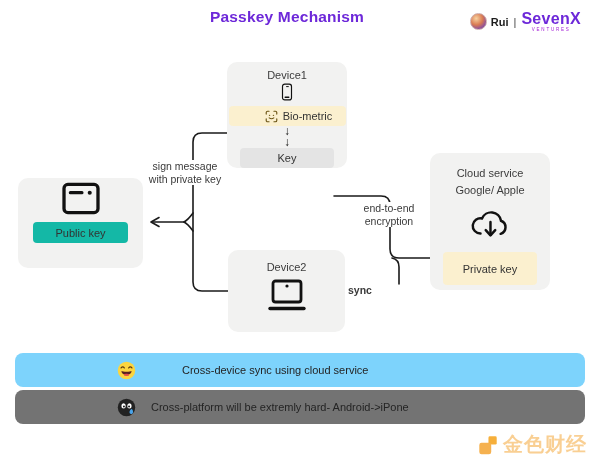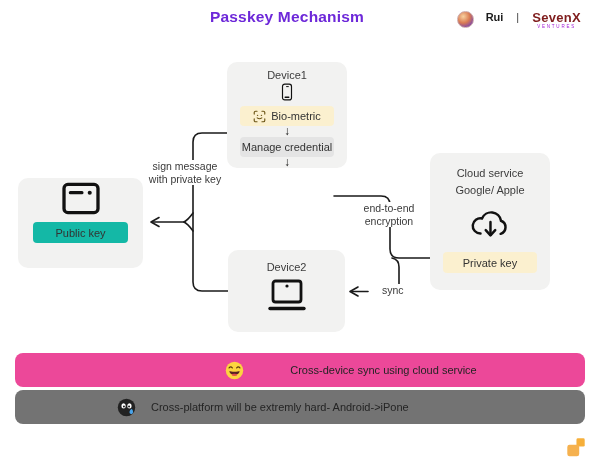--- a/index.html
+++ b/index.html
@@ -7,31 +7,31 @@
     width:600px;height:463px;position:relative;background:#ffffff;
     font-family:"Liberation Sans","DejaVu Sans",sans-serif;color:#222;
     overflow:hidden;
   }
   
   .page-title{
     position:absolute;top:8px;left:0;width:574px;text-align:center;
     font-size:15.5px;font-weight:bold;color:#6d28d9;letter-spacing:.2px;
   }
   .header-right{
-    position:absolute;top:11px;right:19px;display:flex;gap:12px;
+    position:absolute;top:11px;right:19px;display:flex;align-items:center;gap:4px;
   }
   .avatar{
     width:15px;height:15px;border-radius:50%;
     background:radial-gradient(circle at 35% 30%,#f8d2a0 0%,#d97b52 45%,#8c4f9e 75%,#3f2d63 100%);
     border:1px solid #caa;
   }
   .author-name{font-size:11px;font-weight:bold;color:#1c1c1c;}
   .divider{font-size:11px;color:#444;margin:0 1px;}
   .brand{display:flex;flex-direction:column;align-items:center;line-height:1;}
-  .brand-name{font-size:13px;font-weight:800;color:#7f1d1d;letter-spacing:.3px;}
+  .brand-name{font-size:16px;font-weight:800;color:#6d28d9;letter-spacing:.3px;}
   .brand-sub{font-size:4.5px;letter-spacing:1.8px;color:#a21cd6;margin-top:1px;}
 
   
   .box{
     position:absolute;background:#f2f2f1;border-radius:10px;
     display:flex;flex-direction:column;align-items:center;
   }
   .box-title{font-size:11px;color:#3c3c3c;}
   .node-btn{
     width:94px;height:20px;border-radius:4px;display:flex;align-items:center;
@@ -39,58 +39,58 @@
   }
   .btn-gray{background:#e4e4e4;}
   .btn-cream{background:#fbf0cf;}
   .btn-lavender{background:#14b8a6;}
   .step-arrow{font-size:12px;font-weight:bold;color:#111;line-height:11px;height:11px;}
 
   #device1{left:227px;top:62px;width:120px;height:106px;}
   #device1 .box-title{margin-top:7px;}
   #device1 .node-icon{margin-top:2px;}
   #device1 .node-btn{margin-top:0;}
-  #device1 .btn-cream{margin-top:5px;}
+  #device1 .btn-cream{margin-top:5px;padding-left:23px;}
 
   #trusted{left:18px;top:178px;width:125px;height:90px;}
   #trusted .box-title{margin-top:9px;}
   #trusted .node-icon{margin-top:4px;}
   #trusted .node-btn{margin-top:7px;height:21px;width:95px;}
 
   #cloud{left:430px;top:153px;width:120px;height:137px;}
   #cloud .box-title{margin-top:3px;line-height:14px;text-align:center;}
   #cloud .box-title:first-child{margin-top:13px;}
   #cloud .node-icon{margin-top:7px;}
-  #cloud .node-btn{margin-top:10px;height:21px;}
+  #cloud .node-btn{margin-top:10px;height:33px;}
 
   #device2{left:228px;top:250px;width:117px;height:82px;}
   #device2 .box-title{margin-top:11px;}
   #device2 .node-icon{margin-top:5px;}
 
   
   .edge-label{
     position:absolute;background:#ffffff;font-size:10.5px;line-height:12.5px;
     color:#3a3a3a;text-align:center;
   }
   #sign-label{left:144px;top:160px;width:82px;}
   #e2e-label{left:357px;top:202px;width:64px;}
-  #sync-label{left:380px;top:284px;padding:0 2px;}
+  #sync-label{left:346px;top:284px;padding:0 2px;font-weight:bold;}
 
   
   #connectors{position:absolute;left:0;top:0;pointer-events:none;}
   #connectors path, #connectors polyline{
     fill:none;stroke:#1a1a1a;stroke-width:1.6;stroke-linecap:round;stroke-linejoin:round;
   }
 
   
   .banner{
     position:absolute;left:15px;width:570px;height:34px;border-radius:8px;
     display:flex;align-items:center;
   }
-  #banner-pro{top:353px;background:#ec4899;justify-content:center;}
+  #banner-pro{top:353px;background:#7dd3fc;}
   #banner-con{top:390px;background:#737373;}
   .banner .note-emoji{margin-left:102px;width:19px;height:19px;flex:0 0 auto;}
   .note-text{font-size:11px;color:#242424;}
   #banner-pro .note-text{margin-left:46px;}
   #banner-con .note-text{margin-left:15px;}
 
   
   .watermark{
     position:absolute;right:13px;bottom:5px;display:flex;align-items:center;gap:4px;
   }
@@ -146,24 +146,24 @@
       <path d="M11,1.5 H12.8 A1.7,1.7 0 0 1 14.5,3.2 V5" fill="none" stroke="#6b5414" stroke-width="1.4" stroke-linecap="round"></path>
       <path d="M14.5,11 V12.8 A1.7,1.7 0 0 1 12.8,14.5 H11" fill="none" stroke="#6b5414" stroke-width="1.4" stroke-linecap="round"></path>
       <path d="M5,14.5 H3.2 A1.7,1.7 0 0 1 1.5,12.8 V11" fill="none" stroke="#6b5414" stroke-width="1.4" stroke-linecap="round"></path>
       <circle cx="5.6" cy="6.6" r="0.9" fill="#6b5414"></circle>
       <circle cx="10.4" cy="6.6" r="0.9" fill="#6b5414"></circle>
       <path d="M5.1,9.6 Q8,11.8 10.9,9.6" fill="none" stroke="#6b5414" stroke-width="1.3" stroke-linecap="round"></path>
     </svg>
     <span>Bio-metric</span>
   </div>
   <div class="step-arrow">↓</div>
+  <div class="step-arrow">↓</div>
   <div class="node-btn btn-gray">
-    <span>Manage credential</span>
-  </div>
-  <div class="step-arrow">↓</div>
+    <span>Key</span>
+  </div>
 </div>
 
 <div class="box" id="trusted">
   <svg class="node-icon" width="40" height="33" viewBox="0 0 40 34">
     <rect x="2.5" y="2.5" width="35" height="29" rx="4" fill="none" stroke="#111" stroke-width="3.4"></rect>
     <line x1="9" y1="11" x2="21" y2="11" stroke="#111" stroke-width="3.2" stroke-linecap="round"></line>
     <circle cx="29" cy="11" r="2.1" fill="#111"></circle>
   </svg>
   <div class="node-btn btn-lavender">
     <span>Public key</span>
@@ -223,13 +223,14 @@
     <path d="M15.6,11.3 C17.6,13.8 17.3,16.1 15.6,16.8 C13.9,17.4 12.7,15.7 13.3,14 C13.7,12.8 14.6,11.9 15.6,11.3 Z" fill="#4aa3e8"></path>
   </svg>
   <span class="note-text">Cross-platform will be extremly hard- Android-&gt;iPone</span>
 </div>
 
 <div class="watermark">
   <svg class="watermark-logo" width="22" height="22" viewBox="0 0 24 24">
     <rect x="12.5" y="2.5" width="9" height="9" rx="1.5" fill="#f6a725"></rect>
     <rect x="2.5" y="9.5" width="13" height="12.5" rx="2.5" fill="#f5a93c"></rect>
   </svg>
+  <span class="watermark-text">金色财经</span>
 </div>
 
 </body></html>

